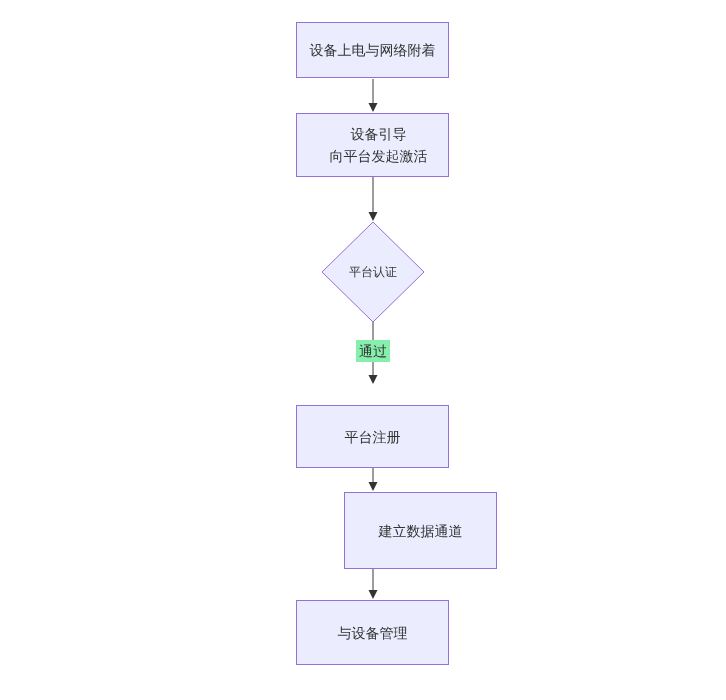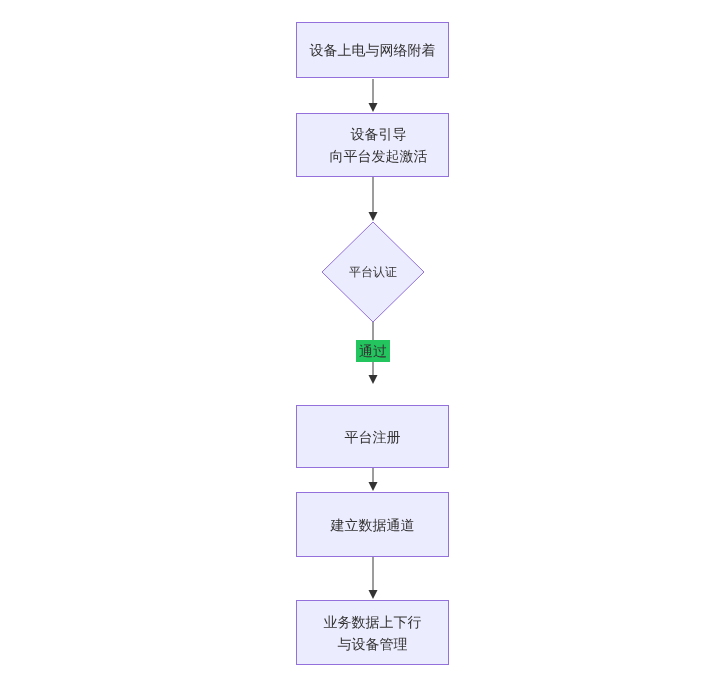--- a/index.html
+++ b/index.html
@@ -33,37 +33,37 @@
     line-height: 22px;
     display: flex;
     flex-direction: column;
     align-items: center;
     justify-content: center;
     text-align: center;
   }
   .node-1 { top: 22px;  height: 56px; }
   .node-2 { top: 113px; height: 64px; padding-left: 12px; }
   .node-3 { top: 405px; height: 63px; }
-  .node-4 { top: 492px; height: 65px; }
+  .node-4 { top: 492px; height: 77px; margin-left: 48px; }
   .node-5 { top: 600px; height: 65px; }
   .decision-label {
     position: absolute;
     left: 373px;
     top: 272px;
     transform: translate(-50%, -50%);
     color: #333333;
     font-size: 12px;
     white-space: nowrap;
   }
   .edge-label {
     position: absolute;
     left: 373px;
     top: 340px;
     transform: translateX(-50%);
-    background: #22c55e;
+    background: #86efac;
     color: #333333;
     font-size: 14px;
     line-height: 20px;
     padding: 1px 3px;
     white-space: nowrap;
   }
 </style>
 </head>
 <body>
 
@@ -101,17 +101,16 @@
 
   <div class="node node-3">
     <div>平台注册</div>
   </div>
 
   <div class="node node-4">
     <div>建立数据通道</div>
   </div>
 
   <div class="node node-5">
-    <div>业务数据上下行</div>
     <div>与设备管理</div>
   </div>
 
 </div>
 
 </body></html>

